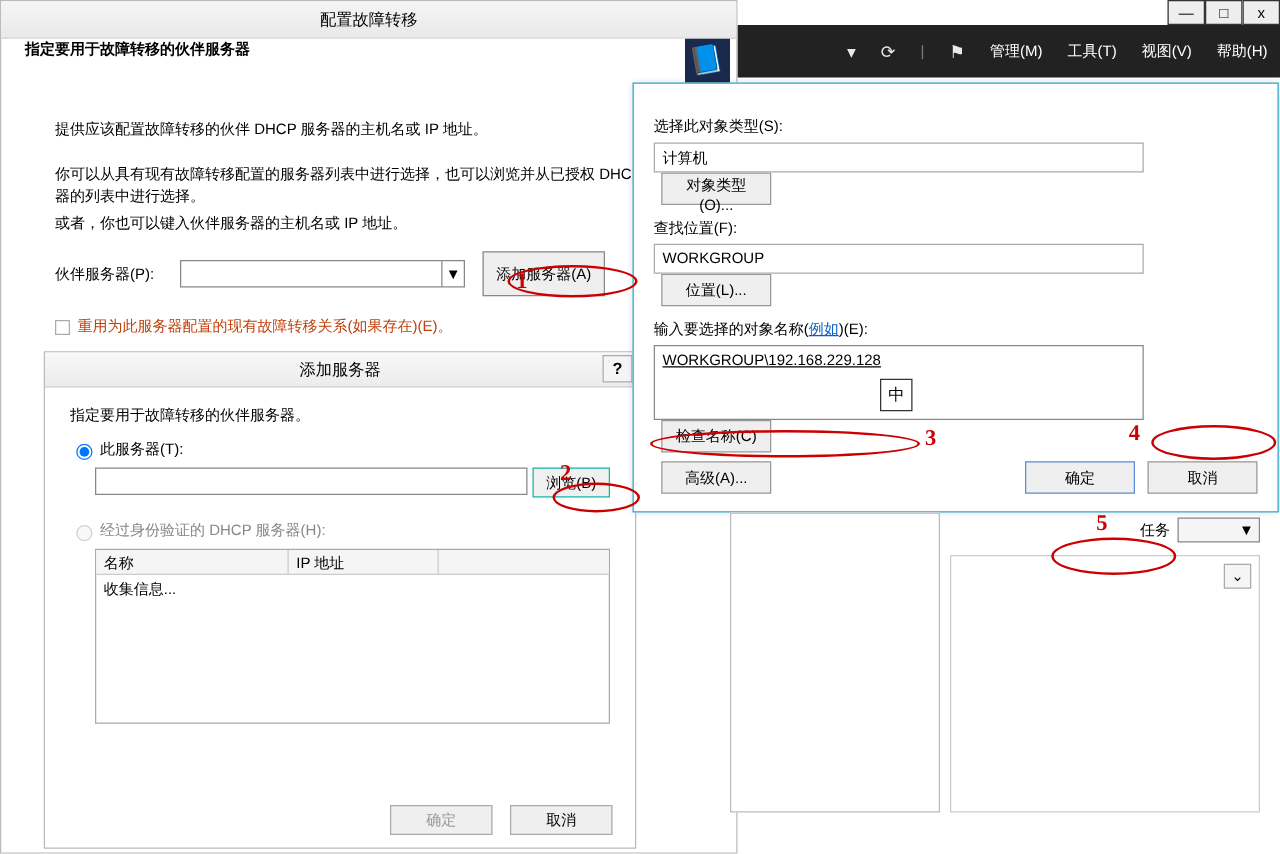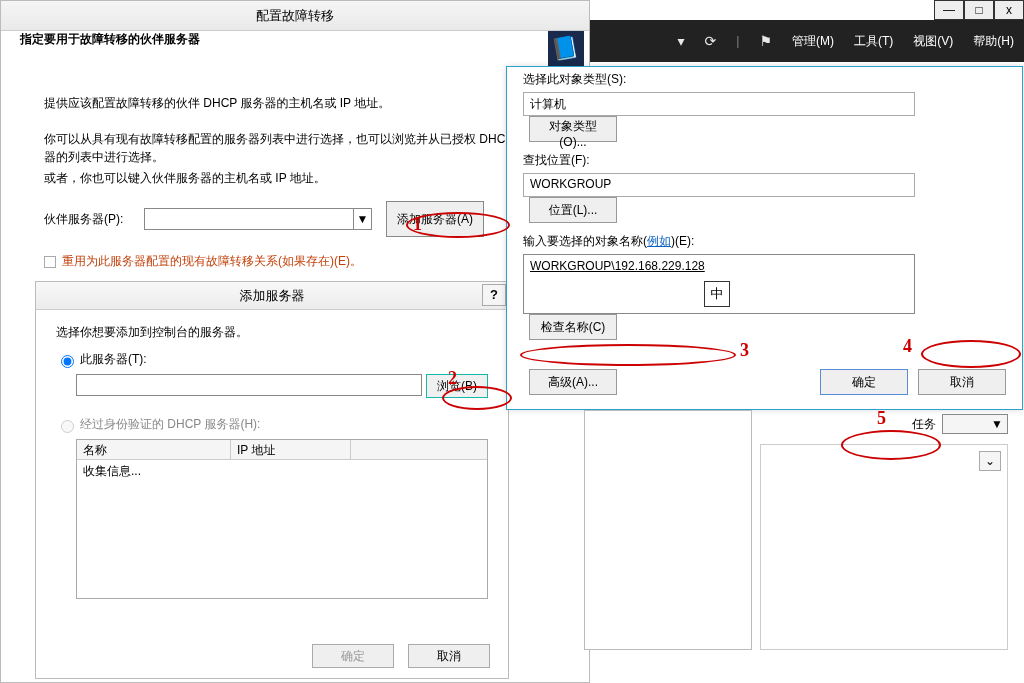--- a/index.html
+++ b/index.html
@@ -27,21 +27,21 @@
   .innerbox-title { height:28px; border-bottom:1px solid #ccc; background:linear-gradient(#f8f8f8,#ececec); text-align:center; line-height:28px; position:relative; font-size:13px; }
   .helpbtn { position:absolute; right:2px; top:2px; width:24px; height:22px; border:1px solid #aaa; background:#f5f5f5; text-align:center; line-height:20px; font-weight:bold; cursor:pointer; }
   .innerbox-body { padding:14px 20px; }
   .radiorow { margin-top:10px; display:flex; align-items:center; }
   .radiorow input { margin-right:6px; }
   .srv-input-row { margin:6px 0 18px 20px; display:flex; }
   .srv-input { flex:1; height:22px; border:1px solid #888; }
   .browsebtn { width:62px; height:24px; border:1px solid #14b8a6; background:#f0f0f0; margin-left:4px; cursor:pointer; font-size:12px; }
   .authrow { color:#888; display:flex; align-items:center; margin-top:6px; }
   .authrow input { margin-right:6px; }
-  .authlist { margin:6px 0 0 20px; border:1px solid #aaa; height:160px; background:#fff; }
+  .authlist { margin:6px 0 0 20px; border:1px solid #aaa; height:140px; background:#fff; }
   .authlist-hdr { display:flex; height:20px; background:#f5f5f5; border-bottom:1px solid #ccc; }
   .authlist-hdr > div { border-right:1px solid #ccc; padding:2px 6px; font-size:12px; }
   .col1 { width:154px; } .col2 { width:120px; }
   .authlist-body { padding:3px 6px; font-size:12px; }
   .innerbox-foot { position:absolute; bottom:10px; right:18px; display:flex; gap:14px; }
   .dlg-btn { width:82px; height:24px; border:1px solid #aaa; background:#efefef; font-size:12px; }
   .dlg-btn.disabled { color:#999; }
 
   
   .menubar { position:absolute; left:581px; top:20px; right:0; height:42px; background:#222; color:#fff; display:flex; align-items:center; justify-content:flex-end; padding-right:10px; gap:20px; font-size:12px; }
@@ -50,21 +50,21 @@
   .menubar .sep { opacity:.4; }
 
   
   .capbtns { position:absolute; top:0; right:0; display:flex; height:20px; }
   .capbtns > div { width:30px; height:20px; border:1px solid #333; background:#eee; display:flex; align-items:center; justify-content:center; font-size:12px; cursor:pointer; }
 
   
   .win2 { position:absolute; left:506px; top:66px; width:517px; height:344px; background:#fff; border:1px solid #2aa2c9; box-shadow:0 0 6px rgba(0,0,0,.15); }
   .win2-titlebar { height:28px; background:#34bde1; color:#000; line-height:28px; text-align:center; font-size:13px; position:relative; }
   .win2-close { position:absolute; right:0; top:0; width:30px; height:28px; background:#d22; color:#fff; text-align:center; line-height:28px; cursor:pointer; }
-  .win2-body { padding:4px 16px 0 16px; }
+  .win2-body { padding:26px 16px 0 16px; }
   .w2row { margin-bottom:4px; }
   .w2field { height:24px; border:1px solid #aaa; background:#fff; padding:3px 6px; width:392px; display:inline-block; vertical-align:middle; }
   .w2btn { width:88px; height:26px; border:1px solid #999; background:#efefef; font-size:12px; cursor:pointer; vertical-align:middle; margin-left:6px; }
   .w2textarea { width:392px; height:60px; border:1px solid #888; background:#fff; padding:4px 6px; display:inline-block; vertical-align:top; position:relative; }
   .w2textarea .underlined { text-decoration:underline; }
   .ime { position:absolute; left:180px; top:26px; width:26px; height:26px; border:1px solid #333; background:#fff; text-align:center; line-height:24px; font-size:13px; }
   .w2foot { position:absolute; bottom:14px; left:16px; right:16px; display:flex; }
   .w2foot .spacer { flex:1; }
   .w2foot .w2btn.primary { border:1px solid #5a8bd6; }
 
@@ -128,21 +128,21 @@
       <span>重用为此服务器配置的现有故障转移关系(如果存在)(E)。</span>
     </div>
   </div>
 
   <div class="innerbox">
     <div class="innerbox-title">
       <span>添加服务器</span>
       <div class="helpbtn">?</div>
     </div>
     <div class="innerbox-body">
-      <div>选择你想要添加到控制台的服务器。</div>
+      <div>指定要用于故障转移的伙伴服务器。</div>
       <div class="radiorow">
         <input type="radio" checked="" style="">
         <span>此服务器(T):</span>
       </div>
       <div class="srv-input-row">
         <input class="srv-input" type="text" style="">
         <button class="browsebtn">浏览(B)</button>
       </div>
       <div class="authrow">
         <input type="radio" disabled="" style="">

